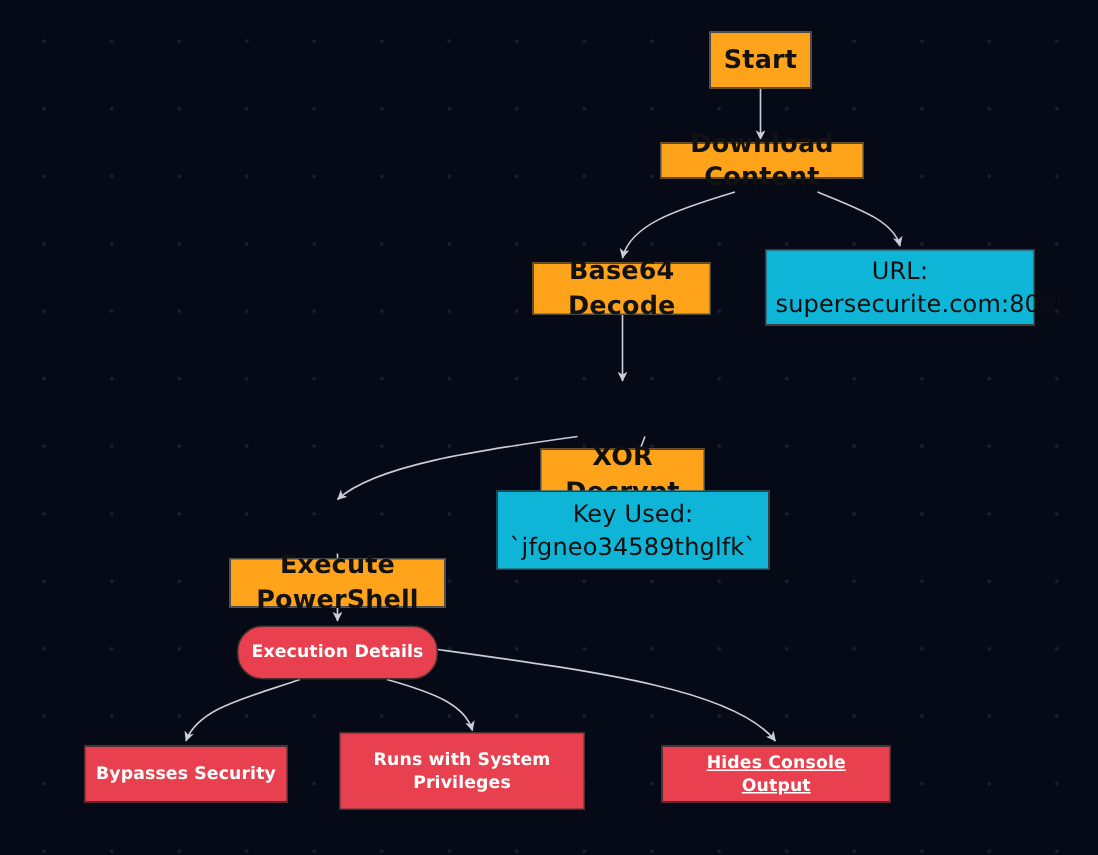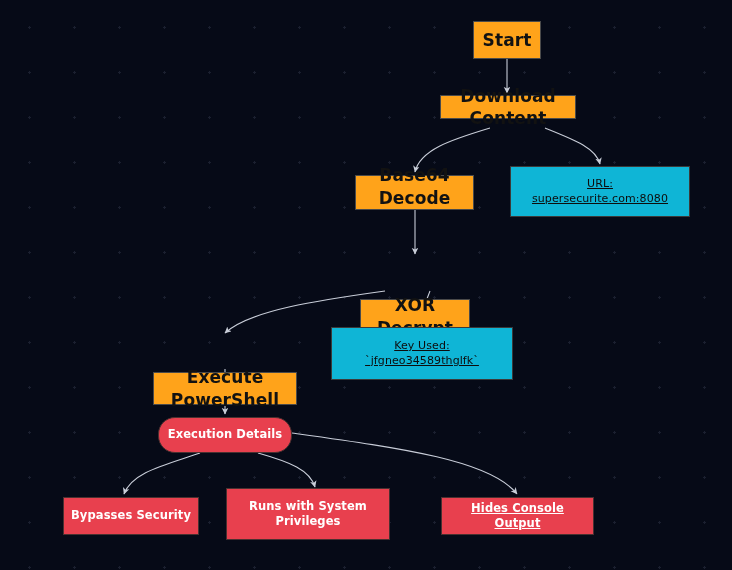--- a/index.html
+++ b/index.html
@@ -50,23 +50,22 @@
     background: #ffa31a;
     color: #121212;
     font-weight: 700;
     font-size: 17px;
     border-color: #4a4a4a;
   }
   .n-info {
     background: #0fb5d6;
     color: #0d0d0d;
     font-weight: 400;
-    font-size: 11px;
+    font-size: 16px;
     border-color: #3a3a3a;
-    text-decoration: underline;
   }
   .n-danger {
     background: #e8404e;
     color: #ffffff;
     font-weight: 700;
     font-size: 11.5px;
     border-color: #4a3030;
   }
 </style>
 </head>
@@ -94,41 +93,41 @@
       </g>
   </svg>
 
   <div id="node-layer">
       <div class="node n-process" style="left: 473px; top: 21px; width: 68px; height: 38px;">
         <span class="lbl">Start</span>
       </div>
       <div class="node n-process" style="left: 440px; top: 95px; width: 136px; height: 24px;">
         <span class="lbl">Download Content</span>
       </div>
-      <div class="node n-process" style="left: 355px; top: 175px; width: 119px; height: 35px; align-items: flex-end;">
+      <div class="node n-process" style="left: 355px; top: 175px; width: 119px; height: 35px;">
         <span class="lbl">Base64 Decode</span>
       </div>
       <div class="node n-info" style="left: 510px; top: 166px; width: 180px; height: 51px;">
         <span class="lbl">URL:
 supersecurite.com:8080</span>
       </div>
       <div class="node n-process" style="left: 360px; top: 260px; width: 110px; height: 35px; margin-top: 39px;">
         <span class="lbl">XOR Decrypt</span>
       </div>
       <div class="node n-process" style="left: 153px; top: 336px; width: 144px; height: 33px; margin-top: 36px;">
         <span class="lbl">Execute PowerShell</span>
       </div>
       <div class="node n-info" style="left: 331px; top: 327px; width: 182px; height: 53px;">
         <span class="lbl">Key Used:
 `jfgneo34589thglfk`</span>
       </div>
       <div class="node n-danger" style="left: 158px; top: 417px; width: 134px; height: 36px; border-radius: 17px;">
         <span class="lbl">Execution Details</span>
       </div>
-      <div class="node n-danger" style="left: 56px; top: 497px; width: 136px; height: 38px; margin-left: 7px;">
+      <div class="node n-danger" style="left: 56px; top: 497px; width: 136px; height: 38px;">
         <span class="lbl">Bypasses Security</span>
       </div>
       <div class="node n-danger" style="left: 226px; top: 488px; width: 164px; height: 52px;">
         <span class="lbl">Runs with System
 Privileges</span>
       </div>
       <div class="node n-danger" style="left: 441px; top: 497px; width: 153px; height: 38px; text-decoration: underline;">
         <span class="lbl">Hides Console Output</span>
       </div>
     </div>

